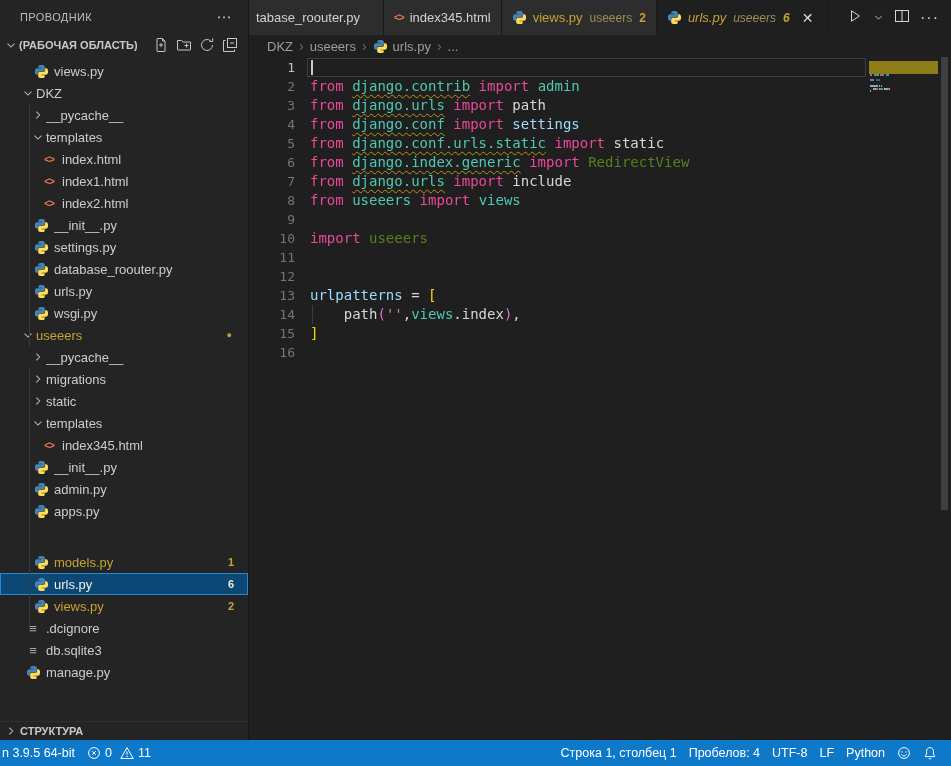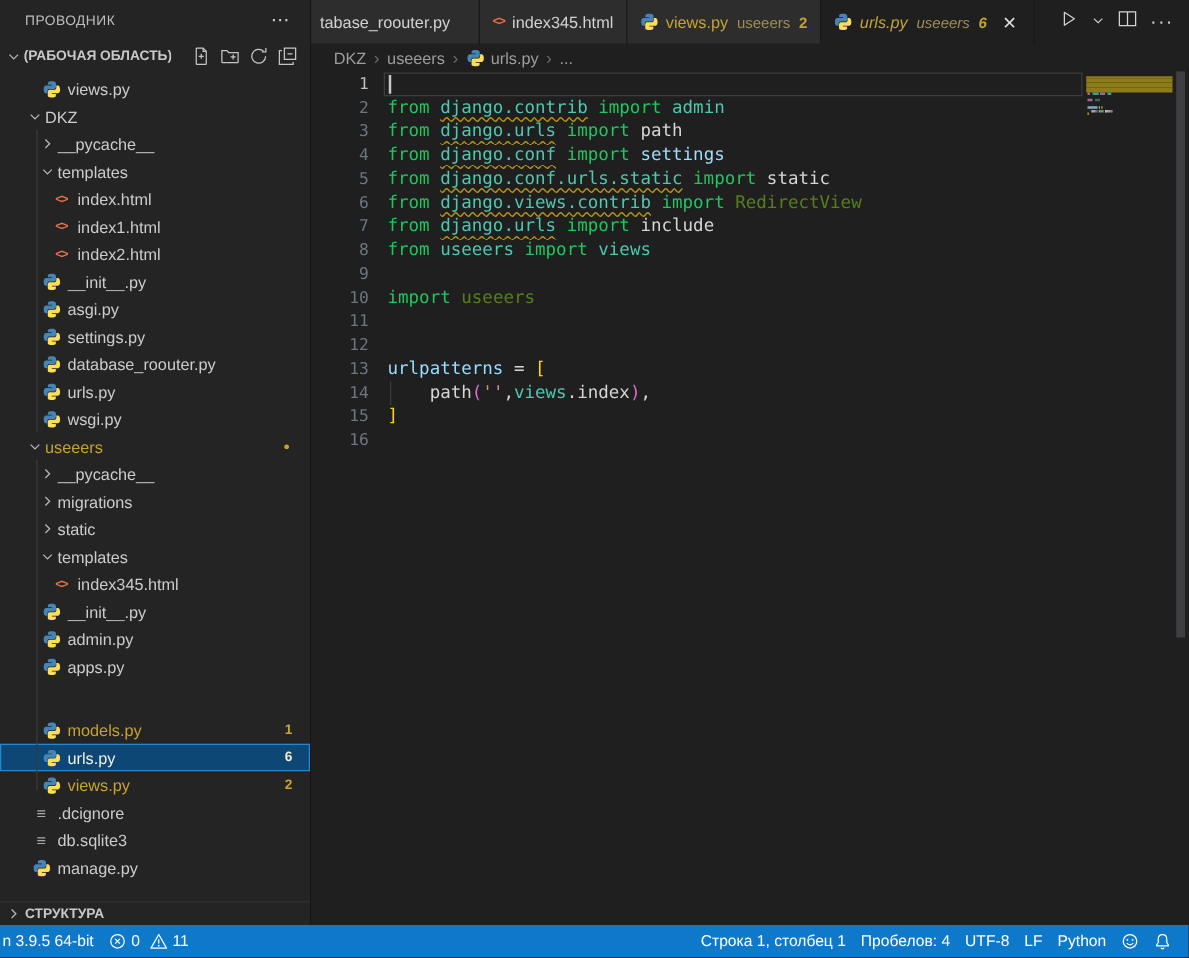--- a/index.html
+++ b/index.html
@@ -67,21 +67,21 @@
 
   
   .code-area{flex:1;position:relative;overflow:hidden;font-family:"DejaVu Sans Mono","Liberation Mono",monospace;
              font-size:14px;background:#1f1f1f}
   .lines{position:absolute;top:1px;left:0;right:0}
   .line{height:19px;display:flex;white-space:pre;line-height:19px}
   .ln{width:46px;min-width:46px;text-align:right;color:#6f7680;font-size:13px;
       font-family:"DejaVu Sans Mono",monospace}
   .ln.cur{color:#c0c0c0}
   .lc{padding-left:15px}
-  .kw{color:#22c55e}
+  .kw{color:#ec4899}
   .cls{color:#4EC9B0}
   .clsw{color:#4EC9B0;text-decoration:underline;text-decoration-style:wavy;
         text-decoration-color:#b5950e;text-decoration-thickness:1px;text-underline-offset:3px}
   .dim{color:#84cc16;opacity:.55}
   .txt{color:#d6d6d6}
   .var{color:#9CDCFE}
   .str{color:#CE9178}
   .b1{color:#FFD700}
   .b2{color:#DA70D6}
   .curline{position:absolute;left:58px;right:85px;top:1px;height:17px;border:1px solid #3d3d3d;
@@ -219,29 +219,20 @@
             </span>
             <span class="label">__init__.py</span>
           </div>
           <div class="row" style="padding-left: 33px;">
             <span class="ficon">
               <svg width="15" height="15" viewBox="0 0 16 16" fill="none" xmlns="http://www.w3.org/2000/svg">
                 <path fill="#4584b6" d="M7.9 1C4.4 1 4.6 2.5 4.6 2.5v1.6H8v.5H3.3S1 4.3 1 7.9s2 3.5 2 3.5h1.2V9.7s-.1-2 2-2h3.4s1.9.1 1.9-1.9V2.9S11.7 1 7.9 1z"></path>
                 <path fill="#ffde57" d="M8.1 15c3.5 0 3.3-1.5 3.3-1.5v-1.6H8v-.5h4.7S15 11.7 15 8.1s-2-3.5-2-3.5h-1.2v1.7s.1 2-2 2H6.4s-1.9-.1-1.9 1.9v3.2S4.3 15 8.1 15z"></path>
               </svg>
             </span>
-            <span class="label">asgi.py</span>
-          </div>
-          <div class="row" style="padding-left: 33px;">
-            <span class="ficon">
-              <svg width="15" height="15" viewBox="0 0 16 16" fill="none" xmlns="http://www.w3.org/2000/svg">
-                <path fill="#4584b6" d="M7.9 1C4.4 1 4.6 2.5 4.6 2.5v1.6H8v.5H3.3S1 4.3 1 7.9s2 3.5 2 3.5h1.2V9.7s-.1-2 2-2h3.4s1.9.1 1.9-1.9V2.9S11.7 1 7.9 1z"></path>
-                <path fill="#ffde57" d="M8.1 15c3.5 0 3.3-1.5 3.3-1.5v-1.6H8v-.5h4.7S15 11.7 15 8.1s-2-3.5-2-3.5h-1.2v1.7s.1 2-2 2H6.4s-1.9-.1-1.9 1.9v3.2S4.3 15 8.1 15z"></path>
-              </svg>
-            </span>
             <span class="label">settings.py</span>
           </div>
           <div class="row" style="padding-left: 33px;">
             <span class="ficon">
               <svg width="15" height="15" viewBox="0 0 16 16" fill="none" xmlns="http://www.w3.org/2000/svg">
                 <path fill="#4584b6" d="M7.9 1C4.4 1 4.6 2.5 4.6 2.5v1.6H8v.5H3.3S1 4.3 1 7.9s2 3.5 2 3.5h1.2V9.7s-.1-2 2-2h3.4s1.9.1 1.9-1.9V2.9S11.7 1 7.9 1z"></path>
                 <path fill="#ffde57" d="M8.1 15c3.5 0 3.3-1.5 3.3-1.5v-1.6H8v-.5h4.7S15 11.7 15 8.1s-2-3.5-2-3.5h-1.2v1.7s.1 2-2 2H6.4s-1.9-.1-1.9 1.9v3.2S4.3 15 8.1 15z"></path>
               </svg>
             </span>
             <span class="label">database_roouter.py</span>
@@ -485,21 +476,21 @@
         </div>
       <div class="code-area" id="code-area">
         <div class="curline"></div>
         <div class="cursor"></div>
         <div class="lines" id="lines">
             <div class="line"><span class="ln cur">1</span><span class="lc"></span></div>
             <div class="line"><span class="ln">2</span><span class="lc"><span class="kw">from</span><span class="txt"> </span><span class="clsw">django.contrib</span><span class="txt"> </span><span class="kw">import</span><span class="txt"> </span><span class="cls">admin</span></span></div>
             <div class="line"><span class="ln">3</span><span class="lc"><span class="kw">from</span><span class="txt"> </span><span class="clsw">django.urls</span><span class="txt"> </span><span class="kw">import</span><span class="txt"> </span><span class="txt">path</span></span></div>
             <div class="line"><span class="ln">4</span><span class="lc"><span class="kw">from</span><span class="txt"> </span><span class="clsw">django.conf</span><span class="txt"> </span><span class="kw">import</span><span class="txt"> </span><span class="var">settings</span></span></div>
             <div class="line"><span class="ln">5</span><span class="lc"><span class="kw">from</span><span class="txt"> </span><span class="clsw">django.conf.urls.static</span><span class="txt"> </span><span class="kw">import</span><span class="txt"> </span><span class="txt">static</span></span></div>
-            <div class="line"><span class="ln">6</span><span class="lc"><span class="kw">from</span><span class="txt"> </span><span class="clsw">django.views.contrib</span><span class="txt"> </span><span class="kw">import</span><span class="txt"> </span><span class="dim">RedirectView</span></span></div>
+            <div class="line"><span class="ln">6</span><span class="lc"><span class="kw">from</span><span class="txt"> </span><span class="clsw">django.index.generic</span><span class="txt"> </span><span class="kw">import</span><span class="txt"> </span><span class="dim">RedirectView</span></span></div>
             <div class="line"><span class="ln">7</span><span class="lc"><span class="kw">from</span><span class="txt"> </span><span class="clsw">django.urls</span><span class="txt"> </span><span class="kw">import</span><span class="txt"> </span><span class="txt">include</span></span></div>
             <div class="line"><span class="ln">8</span><span class="lc"><span class="kw">from</span><span class="txt"> </span><span class="cls">useeers</span><span class="txt"> </span><span class="kw">import</span><span class="txt"> </span><span class="cls">views</span></span></div>
             <div class="line"><span class="ln">9</span><span class="lc"></span></div>
             <div class="line"><span class="ln">10</span><span class="lc"><span class="kw">import</span><span class="txt"> </span><span class="dim">useeers</span></span></div>
             <div class="line"><span class="ln">11</span><span class="lc"></span></div>
             <div class="line"><span class="ln">12</span><span class="lc"></span></div>
             <div class="line"><span class="ln">13</span><span class="lc"><span class="var">urlpatterns</span><span class="txt"> = </span><span class="b1">[</span></span></div>
             <div class="line"><span class="ln">14</span><span class="lc"><span class="txt">    </span><span class="txt">path</span><span class="b2">(</span><span class="str">''</span><span class="txt">,</span><span class="cls">views</span><span class="txt">.</span><span class="txt">index</span><span class="b2">)</span><span class="txt">,</span></span></div>
             <div class="line"><span class="ln">15</span><span class="lc"><span class="b1">]</span></span></div>
             <div class="line"><span class="ln">16</span><span class="lc"></span></div>

